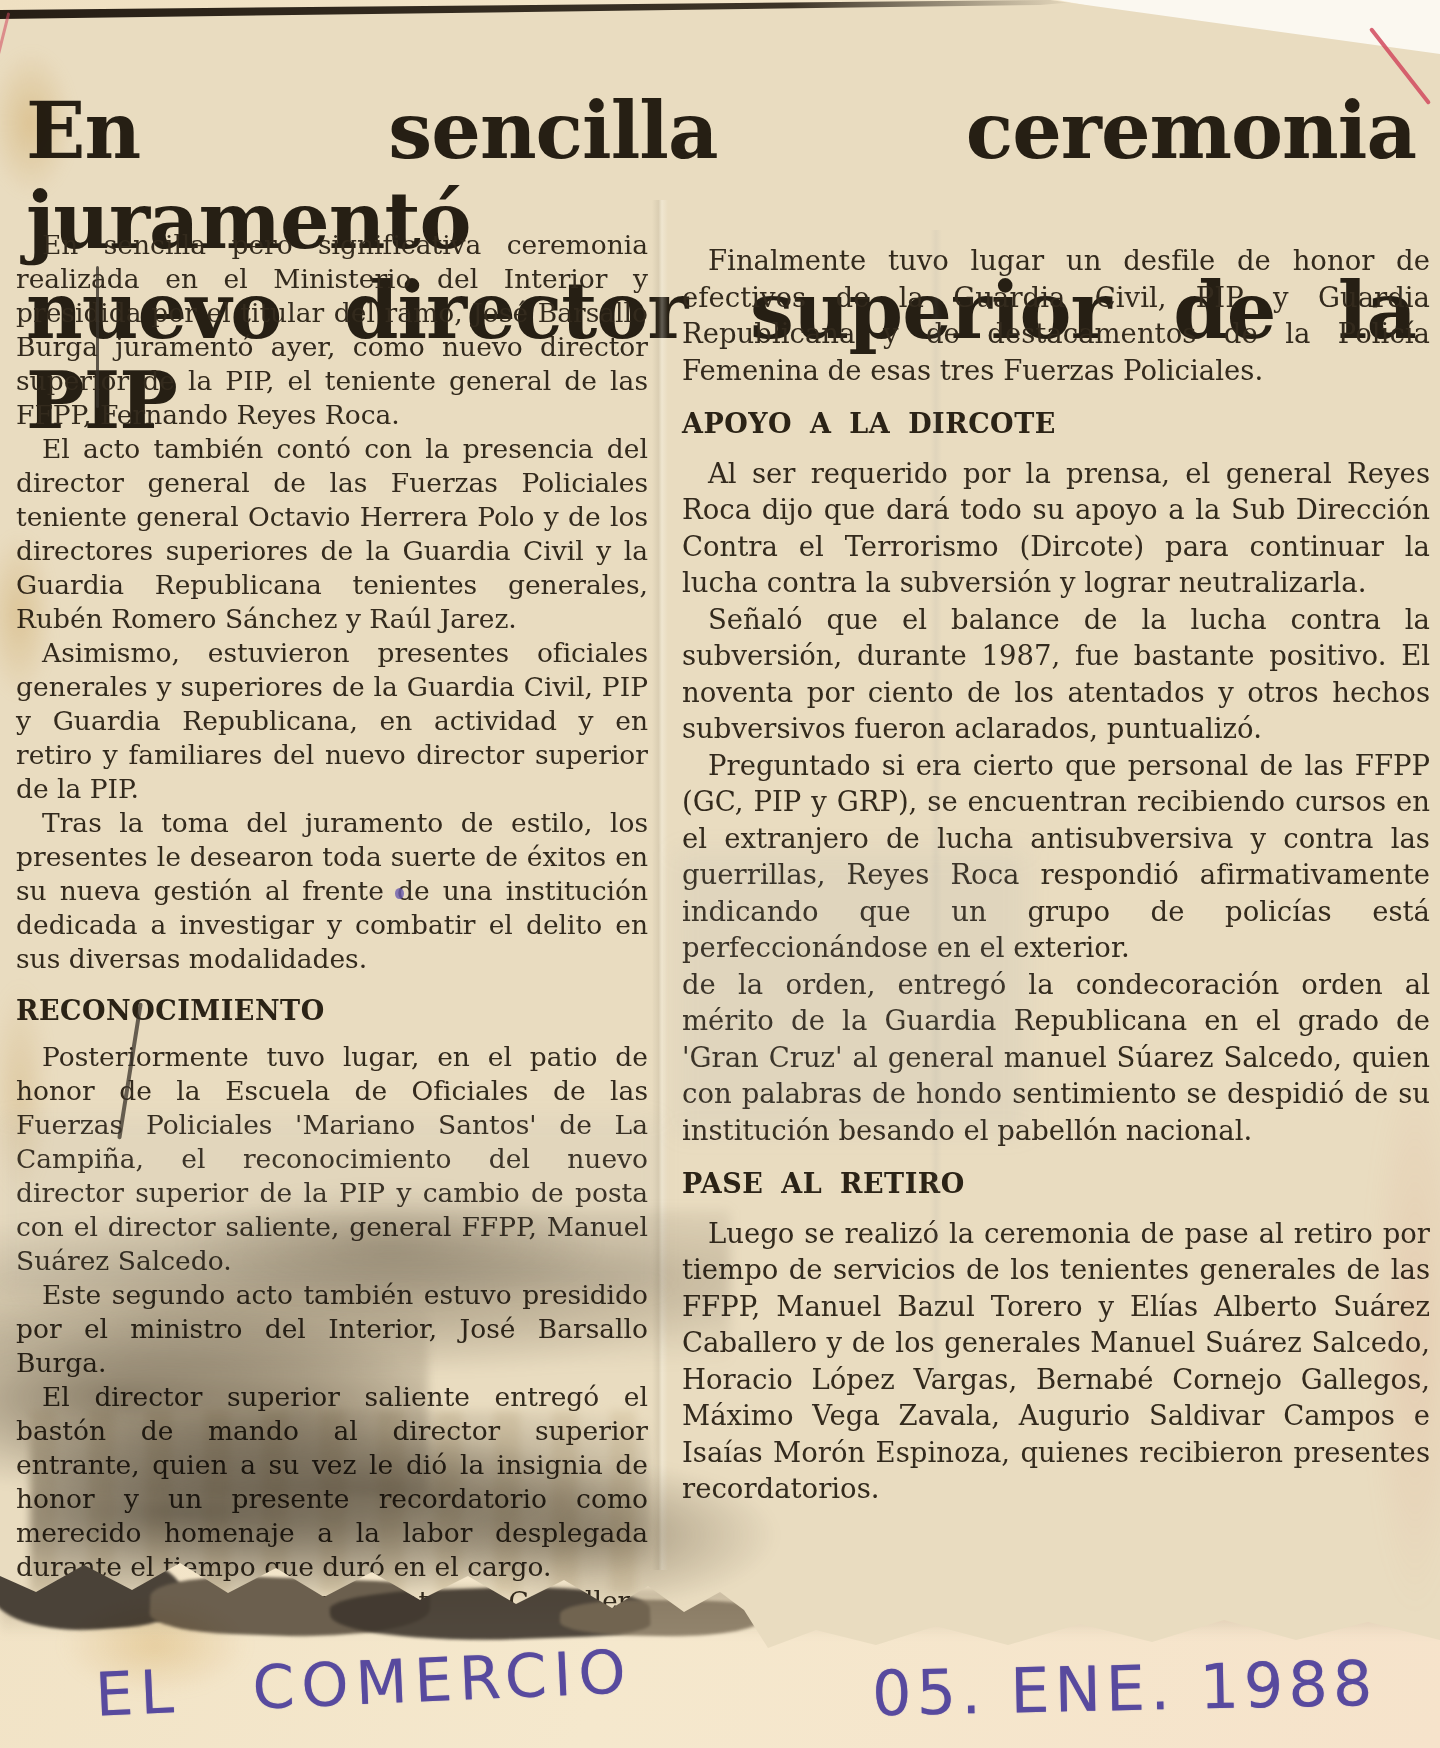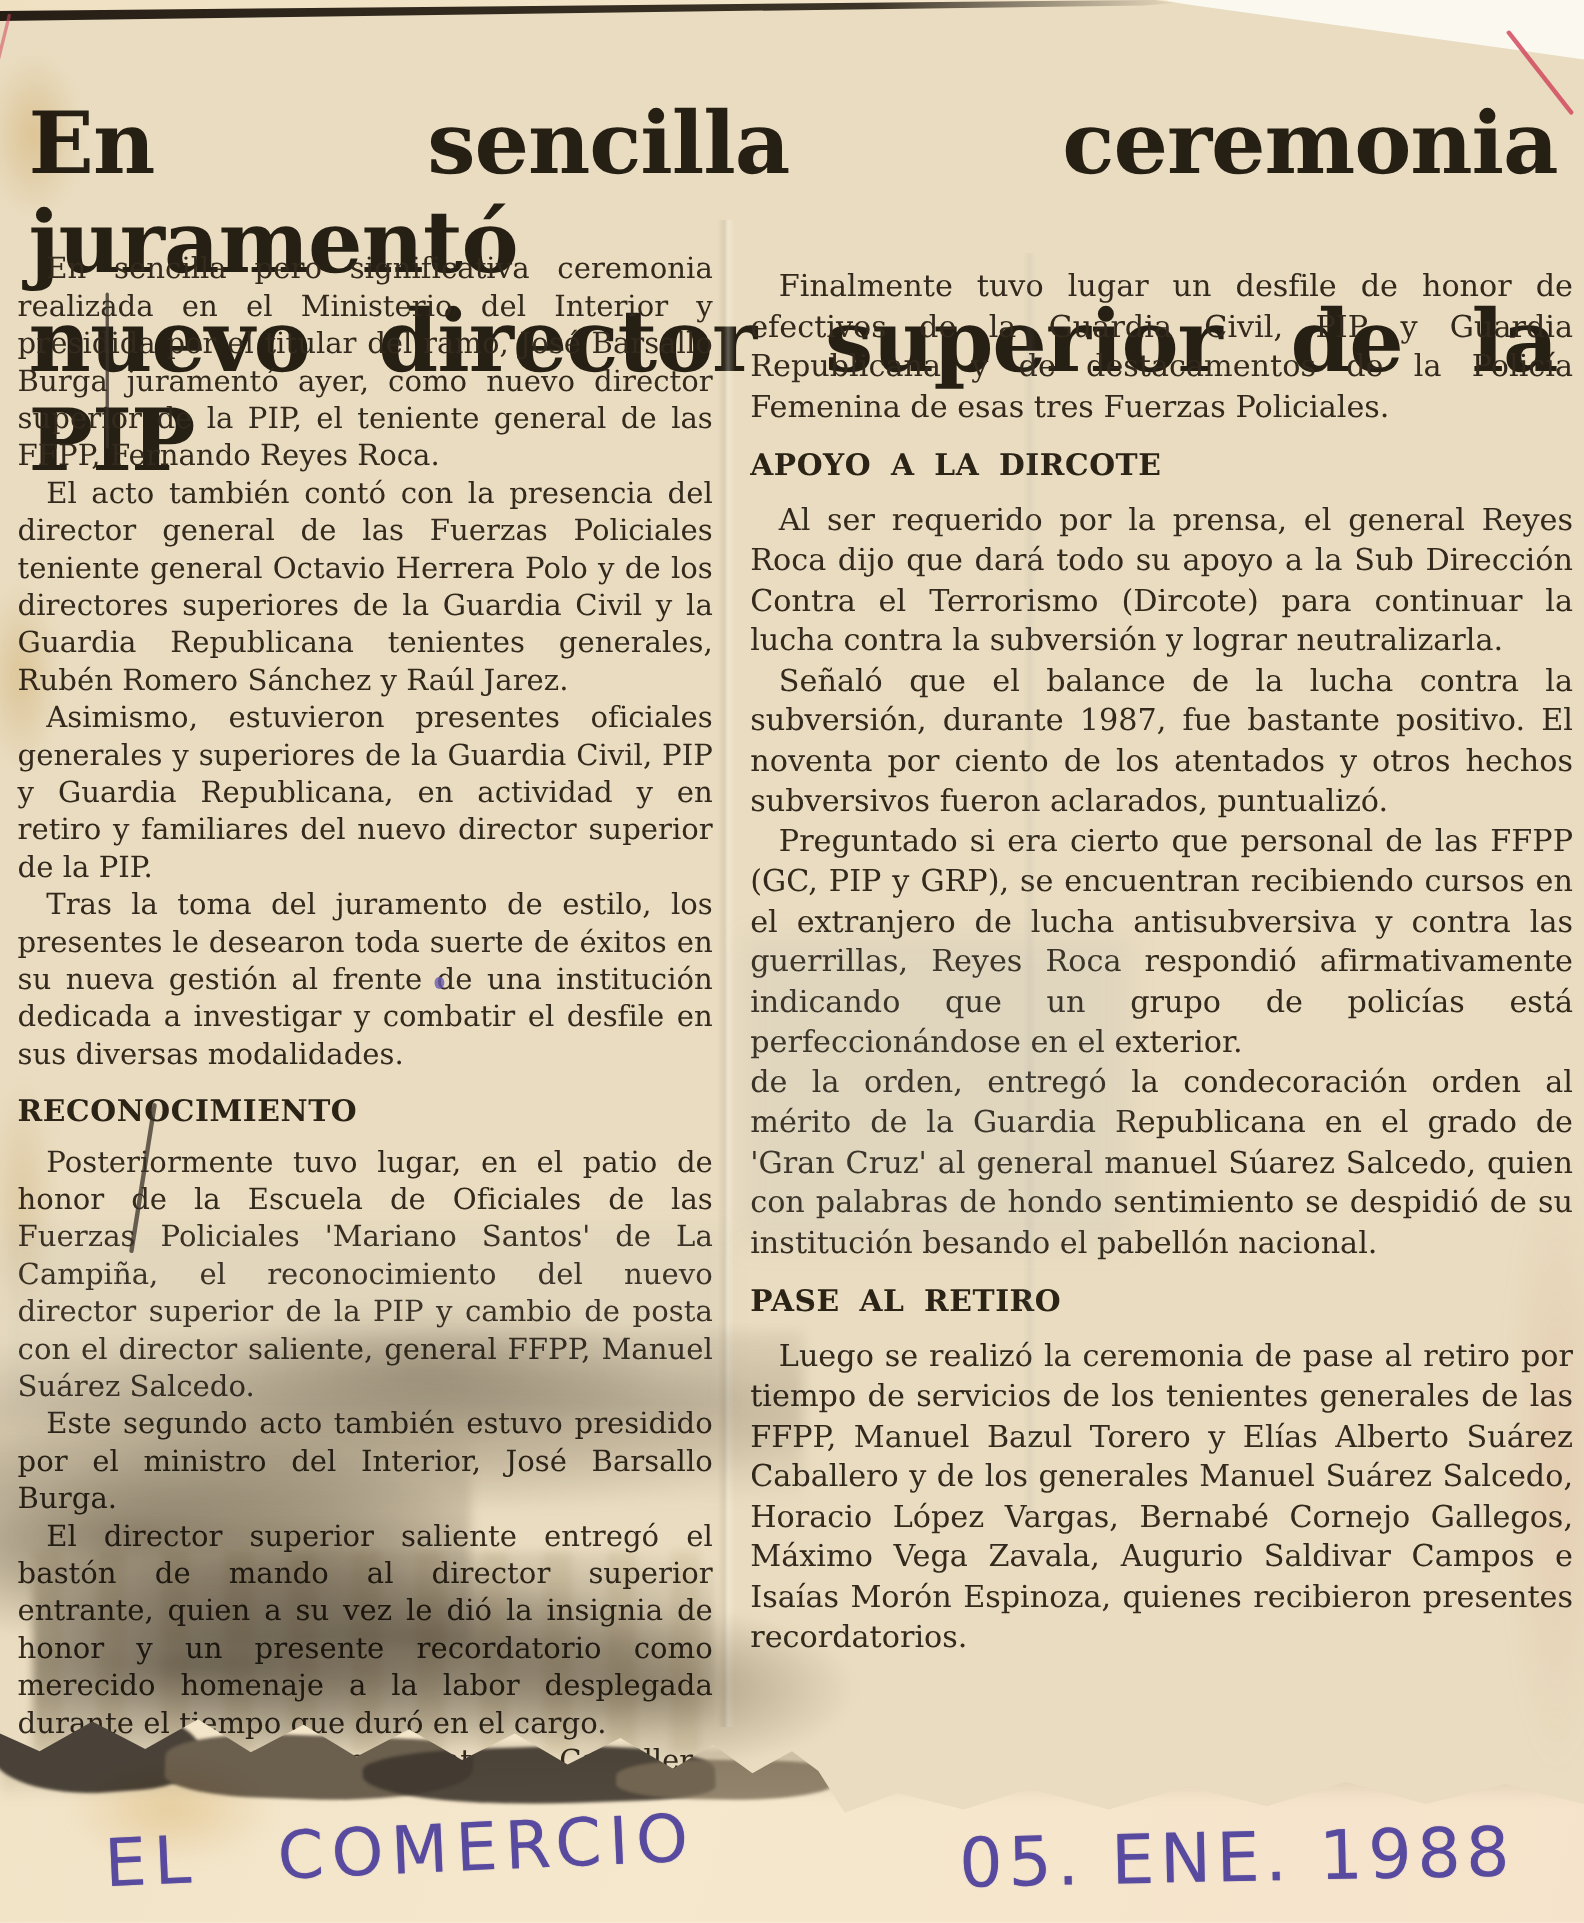--- a/index.html
+++ b/index.html
@@ -135,21 +135,21 @@
 
   <h1 class="headline">
     <div class="hl-line">En sencilla ceremonia juramentó</div>
     <div class="hl-line">nuevo director superior de la PIP</div>
   </h1>
 
   <div class="col left">
     <p>En sencilla pero significativa ceremonia realizada en el Ministerio del Interior y presidida por el titular del ramo, José Barsallo Burga juramentó ayer, como nuevo director superior de la PIP, el teniente general de las FFPP, Fernando Reyes Roca.</p>
     <p>El acto también contó con la presencia del director general de las Fuerzas Policiales teniente general Octavio Herrera Polo y de los directores superiores de la Guardia Civil y la Guardia Republicana tenientes generales, Rubén Romero Sánchez y Raúl Jarez.</p>
     <p>Asimismo, estuvieron presentes oficiales generales y superiores de la Guardia Civil, PIP y Guardia Republicana, en actividad y en retiro y familiares del nuevo director superior de la PIP.</p>
-    <p>Tras la toma del juramento de estilo, los presentes le desearon toda suerte de éxitos en su nueva gestión al frente de una institución dedicada a investigar y combatir el desfile en sus diversas modalidades.</p>
+    <p>Tras la toma del juramento de estilo, los presentes le desearon toda suerte de éxitos en su nueva gestión al frente de una institución dedicada a investigar y combatir el delito en sus diversas modalidades.</p>
     <h2>RECONOCIMIENTO</h2>
     <p>Posteriormente tuvo lugar, en el patio de honor de la Escuela de Oficiales de las Fuerzas Policiales 'Mariano Santos' de La Campiña, el reconocimiento del nuevo director superior de la PIP y cambio de posta con el director saliente, general FFPP, Manuel Suárez Salcedo.</p>
     <p>Este segundo acto también estuvo presidido por el ministro del Interior, José Barsallo Burga.</p>
     <p>El director superior saliente entregó el bastón de mando al director superior entrante, quien a su vez le dió la insignia de honor y un presente recordatorio como merecido homenaje a la labor desplegada durante el tiempo que duró en el cargo.</p>
     <p>Asimismo, el ministro del Interior, Canciller</p>
   </div>
 
   <div class="col right">
     <p>Finalmente tuvo lugar un desfile de honor de efectivos de la Guardia Civil, PIP y Guardia Republicana y de destacamentos de la Policía Femenina de esas tres Fuerzas Policiales.</p>
     <h2>APOYO A LA DIRCOTE</h2>

